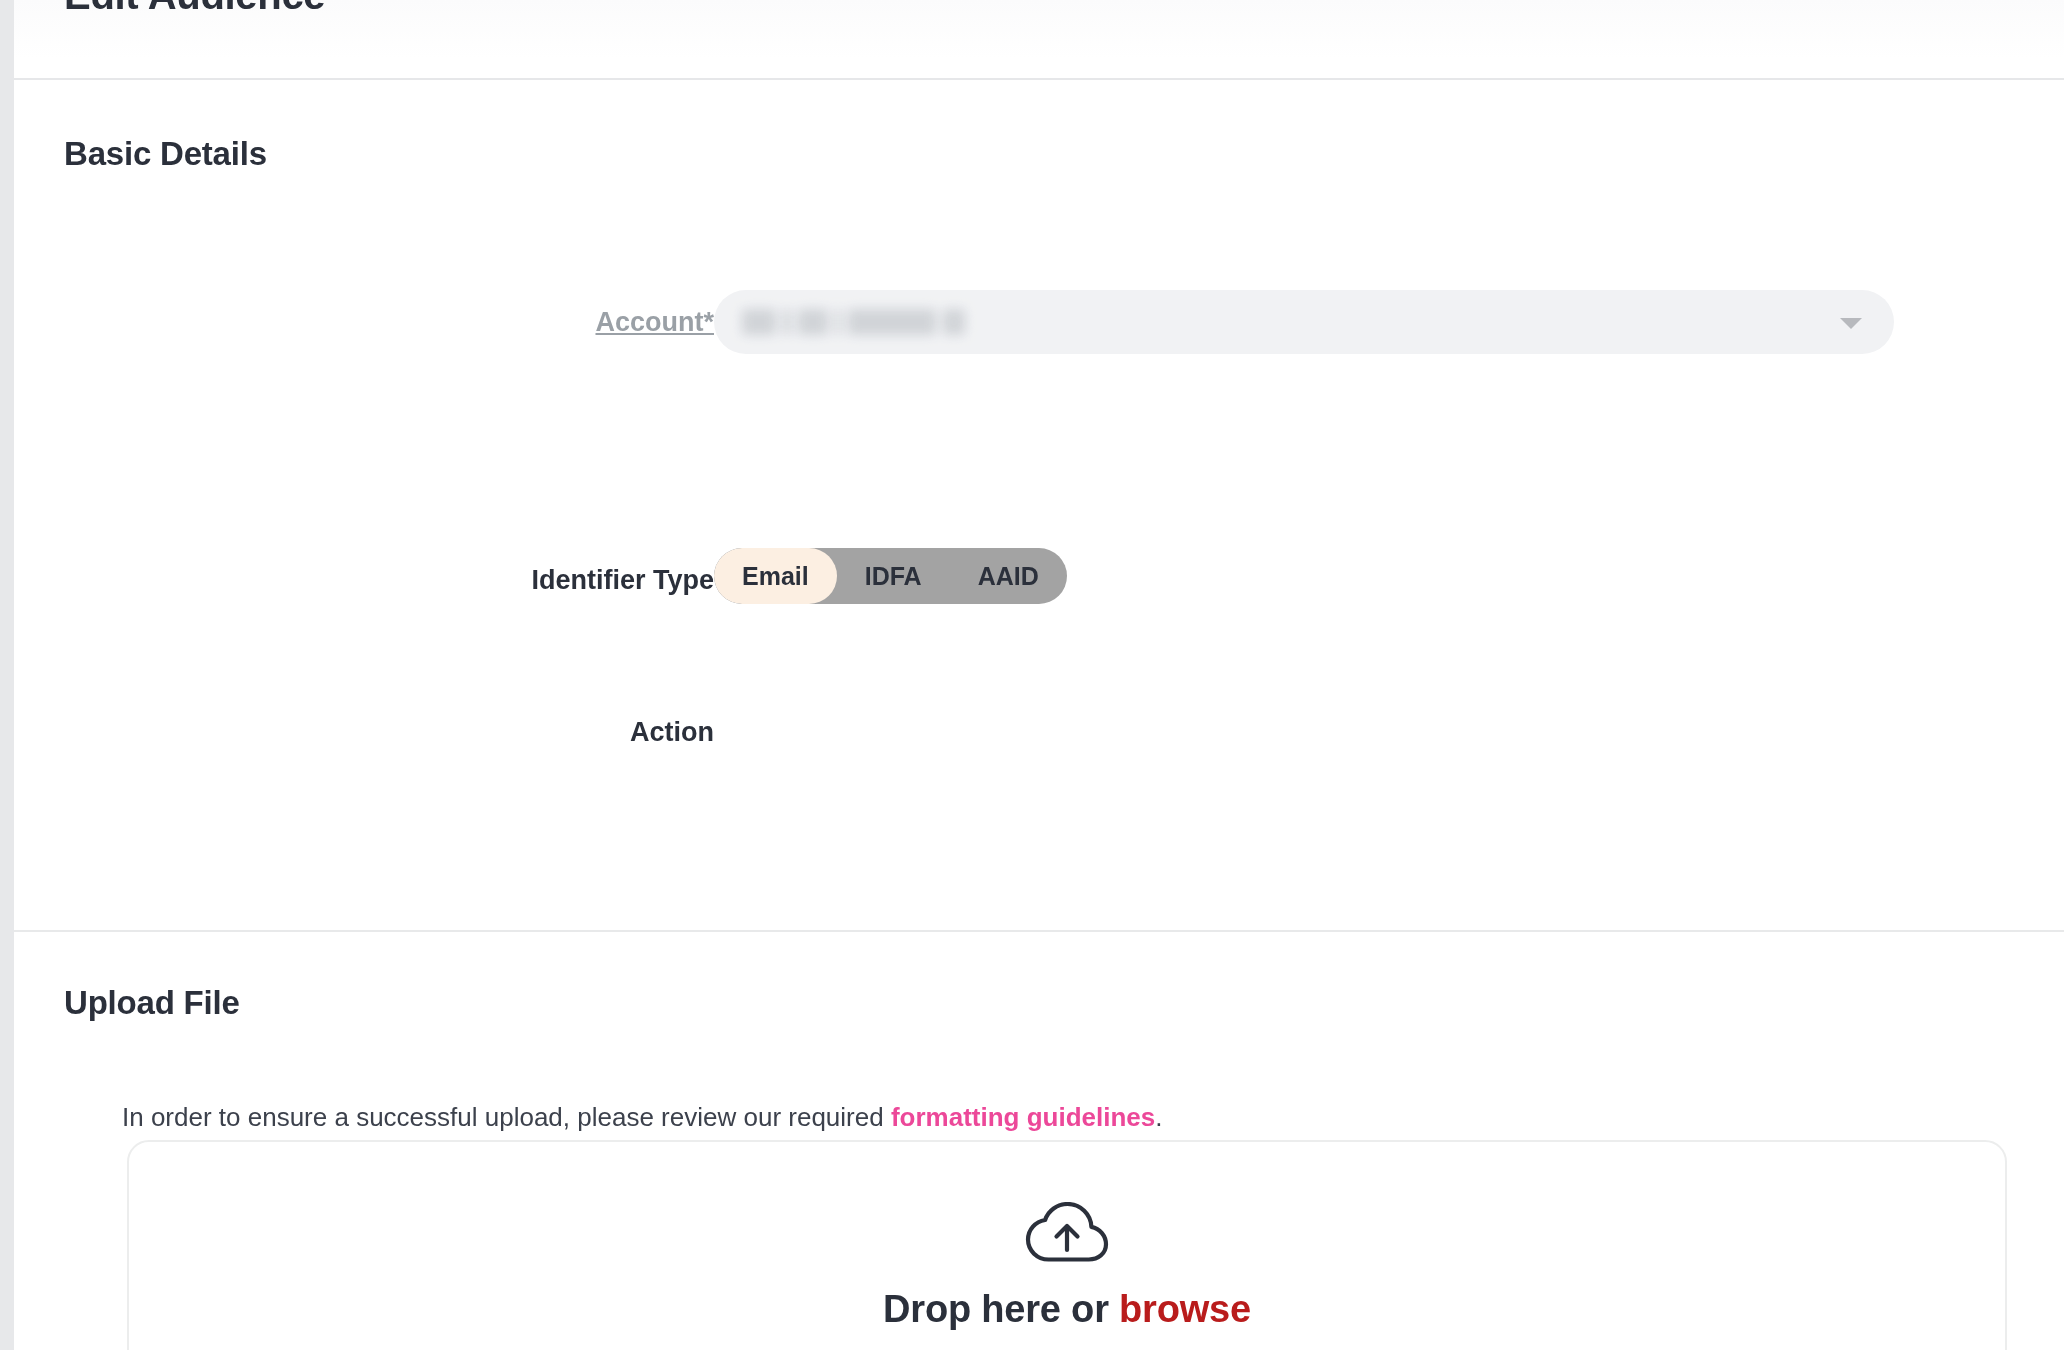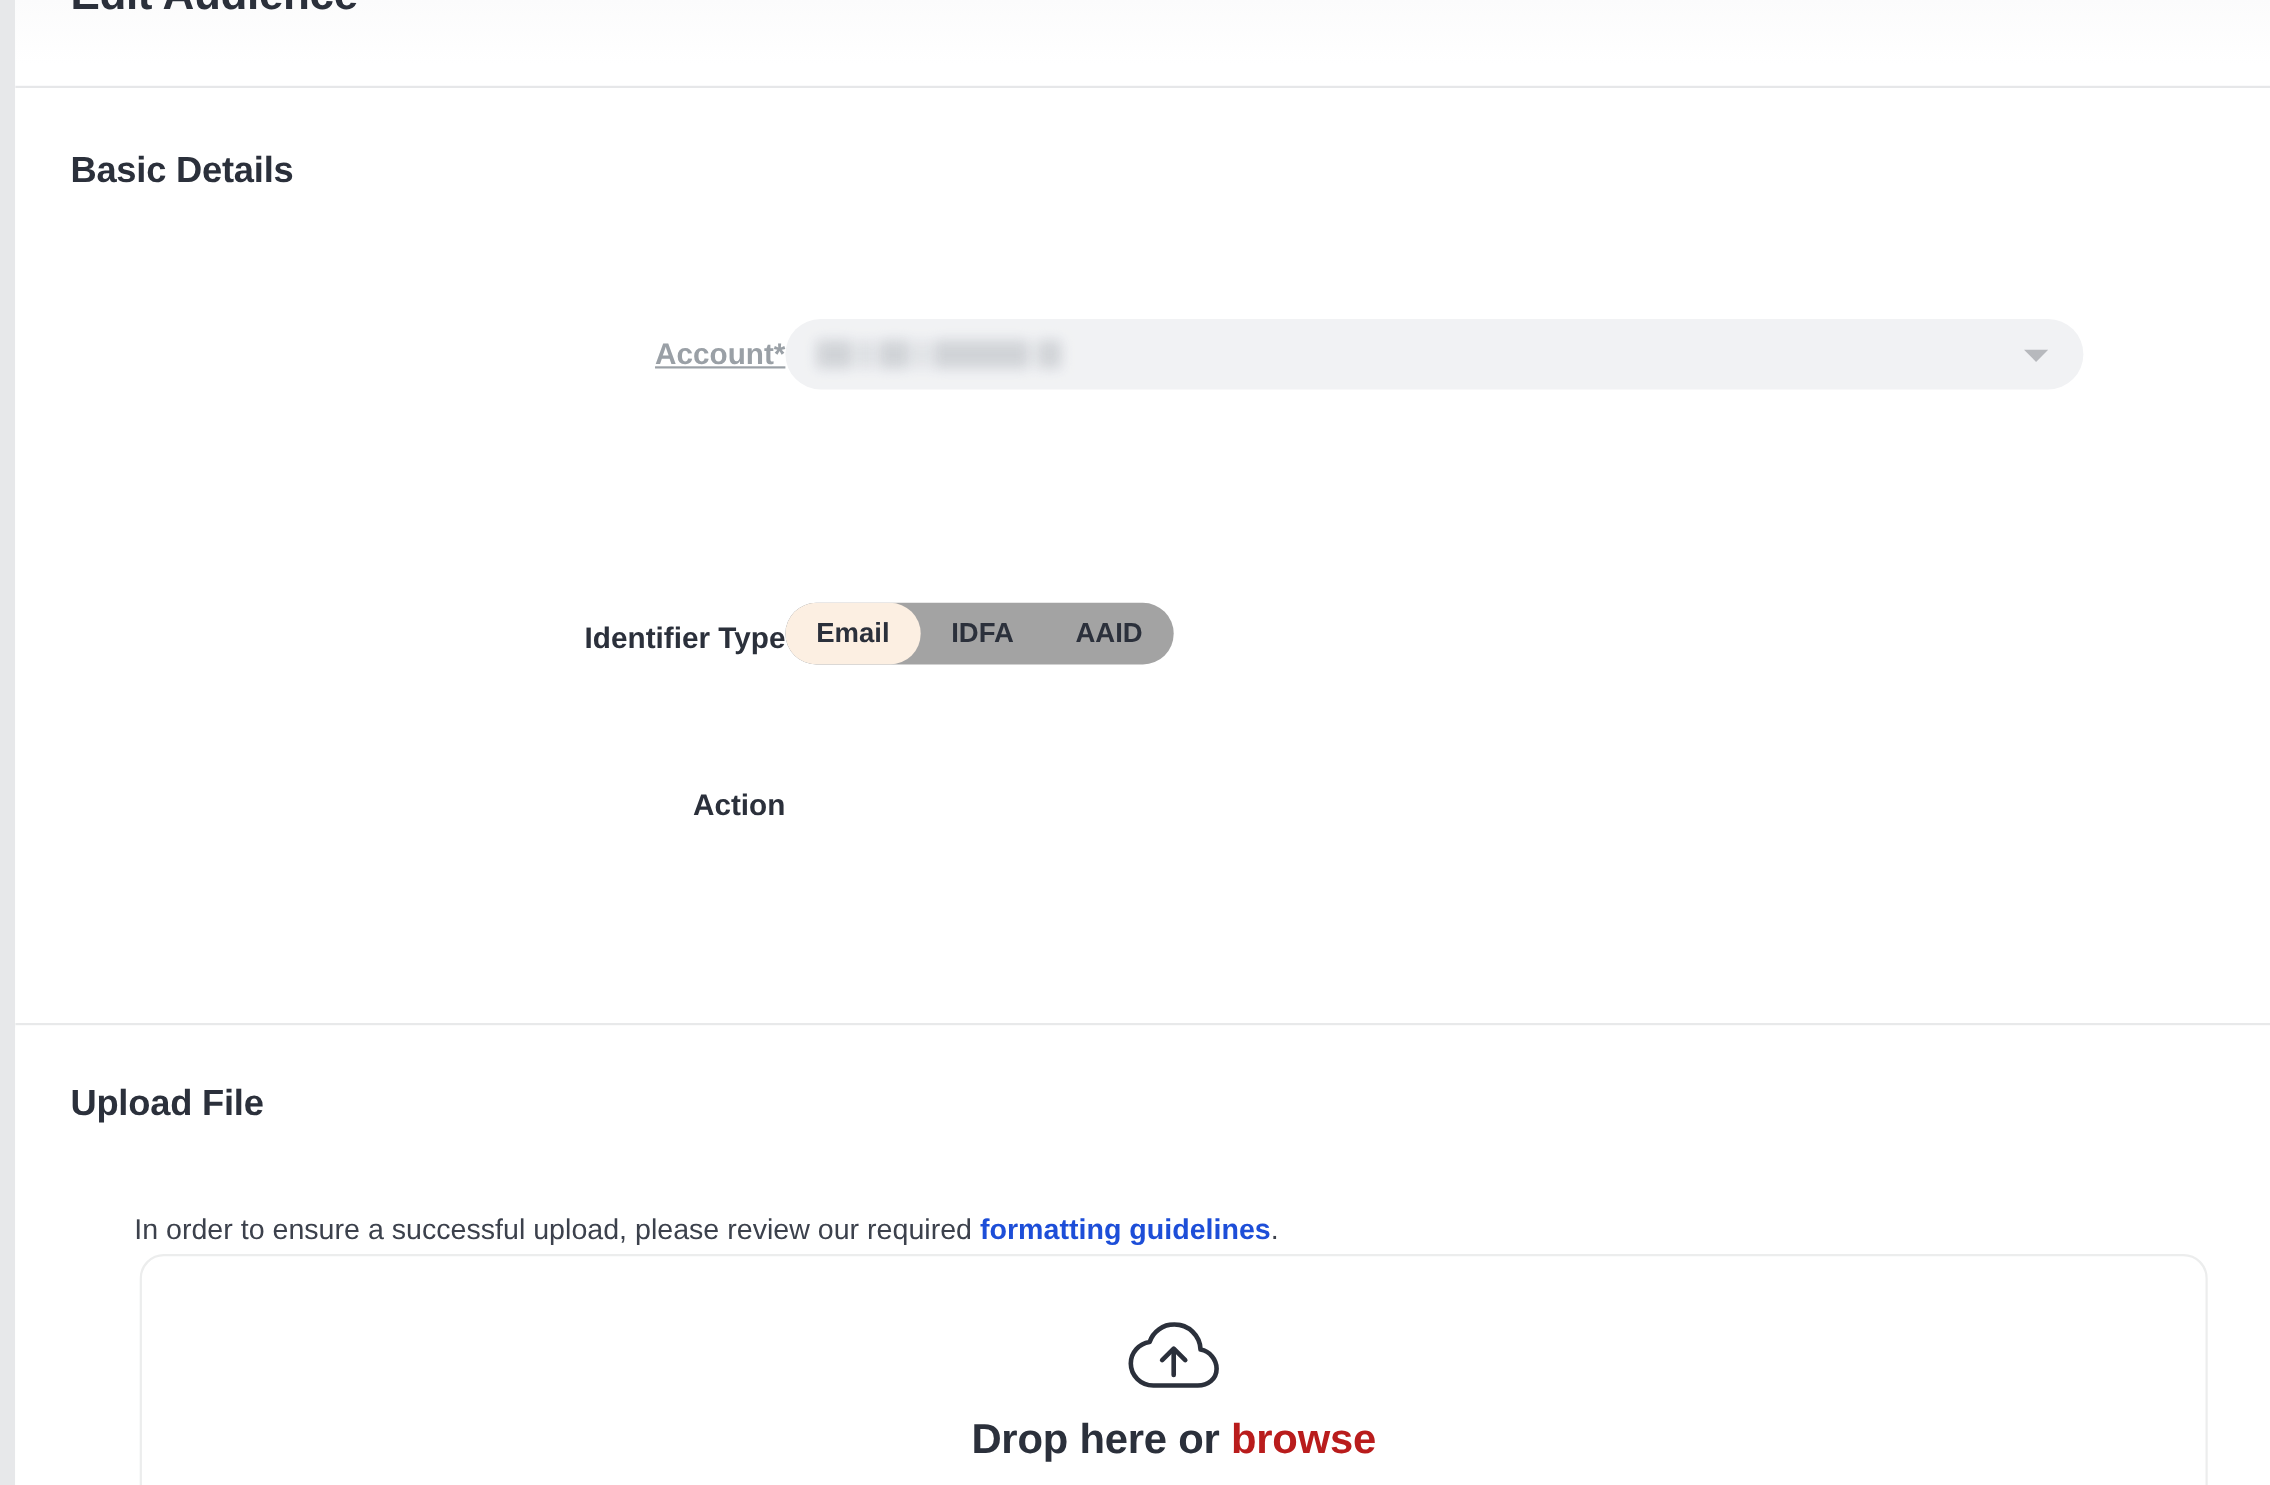--- a/index.html
+++ b/index.html
@@ -210,21 +210,21 @@
   .upload-note {
     position: absolute;
     left: 108px;
     top: 170px;
     font-size: 26px;
     color: #3c414c;
     white-space: nowrap;
     line-height: 1;
   }
   .upload-note .link {
-    color: #1d4ed8;
+    color: #ec4899;
     font-weight: bold;
     text-decoration: none;
     cursor: pointer;
   }
 
   .dropzone {
     position: absolute;
     left: 113px;
     top: 1140px;        
     width: 1880px;

